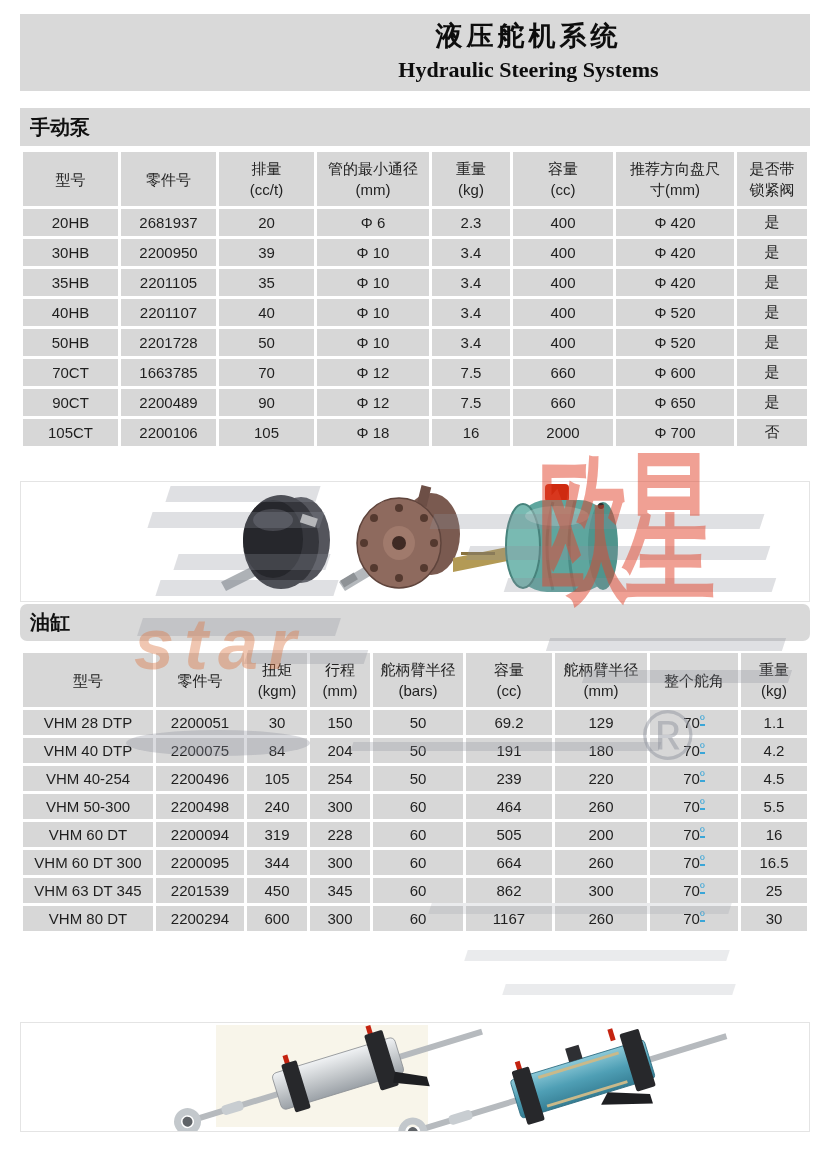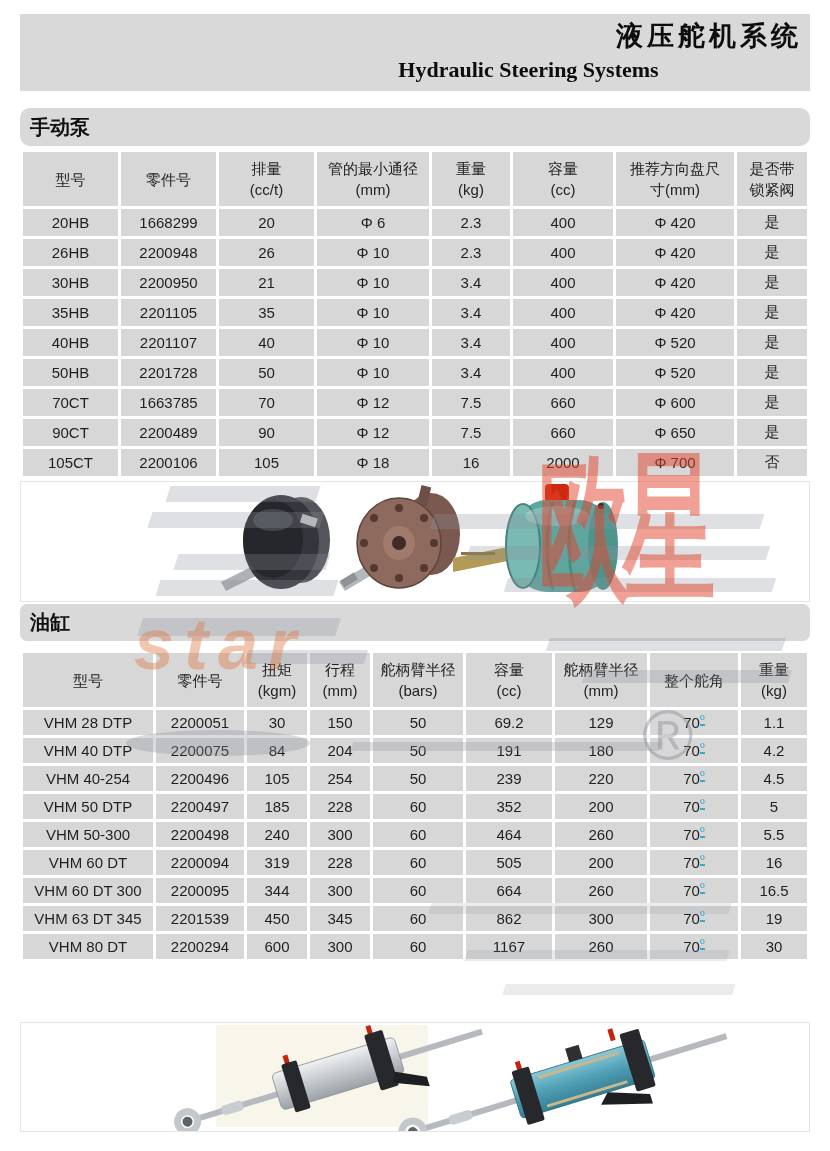--- a/index.html
+++ b/index.html
@@ -11,28 +11,28 @@
     --wm-gray:#8b909b;
   }
   html,body{margin:0;padding:0;background:#ffffff;}
   .page{position:relative;width:830px;height:1151px;background:#fff;overflow:hidden;
         font-family:"Liberation Sans", sans-serif;color:#1b1b1b;}
 
   
   .header-bar{position:absolute;left:20px;top:14px;width:790px;height:77px;background:var(--bar-gray);}
   .logo-box{position:absolute;left:12px;top:9px;width:211px;height:62px;}
   .titles{position:absolute;left:235px;right:8px;top:3px;text-align:center;}
-  .title-cn{font-size:27px;font-weight:bold;letter-spacing:4px;color:#0d0d0d;line-height:38px;text-align:right;}
+  .title-cn{font-size:27px;font-weight:bold;letter-spacing:4px;color:#0d0d0d;line-height:38px;}
   .title-en{font-size:22px;font-weight:bold;font-family:"Liberation Serif", serif;color:#0d0d0d;line-height:30px;}
 
   
   .section-bar{position:absolute;left:20px;width:790px;background:var(--bar-gray);
                display:flex;align-items:center;box-sizing:border-box;padding-left:10px;
                font-size:20px;font-weight:bold;color:#101010;}
-  #pump-bar{top:108px;height:38px;border-radius:10px;}
+  #pump-bar{top:108px;height:38px;}
   #cylinder-bar{top:604px;height:37px;border-radius:7px;}
 
   
   table.spec{position:absolute;left:20px;border-collapse:separate;border-spacing:3px;
              table-layout:fixed;width:790px;background:#fff;}
   #pump-table{top:149px;}
   #cylinder-table{top:650px;}
   table.spec th{background:var(--cell-gray);font-weight:normal;height:54px;
                 text-align:center;vertical-align:middle;font-size:15px;color:#222;padding:0 2px;}
   table.spec th .h1,table.spec th .h2{line-height:21px;}
@@ -116,42 +116,32 @@
           </th>
           <th>
             <div class="h1">是否带</div>
             <div class="h2">锁紧阀</div>
           </th>
         </tr>
       </thead>
       <tbody>
         <tr>
           <td>20HB</td>
-          <td>1668299</td>
+          <td>2681937</td>
           <td>20</td>
           <td>Φ 6</td>
           <td>2.3</td>
           <td>400</td>
           <td>Φ 420</td>
           <td>是</td>
         </tr>
         <tr>
-          <td>26HB</td>
-          <td>2200948</td>
-          <td>26</td>
-          <td>Φ 10</td>
-          <td>2.3</td>
-          <td>400</td>
-          <td>Φ 420</td>
-          <td>是</td>
-        </tr>
-        <tr>
           <td>30HB</td>
           <td>2200950</td>
-          <td>21</td>
+          <td>39</td>
           <td>Φ 10</td>
           <td>3.4</td>
           <td>400</td>
           <td>Φ 420</td>
           <td>是</td>
         </tr>
         <tr>
           <td>35HB</td>
           <td>2201105</td>
           <td>35</td>
@@ -343,31 +333,20 @@
           <td>2200496</td>
           <td>105</td>
           <td>254</td>
           <td>50</td>
           <td>239</td>
           <td>220</td>
           <td>70<span class="deg">º</span></td>
           <td>4.5</td>
         </tr>
         <tr>
-          <td>VHM 50 DTP</td>
-          <td>2200497</td>
-          <td>185</td>
-          <td>228</td>
-          <td>60</td>
-          <td>352</td>
-          <td>200</td>
-          <td>70<span class="deg">º</span></td>
-          <td>5</td>
-        </tr>
-        <tr>
           <td>VHM 50-300</td>
           <td>2200498</td>
           <td>240</td>
           <td>300</td>
           <td>60</td>
           <td>464</td>
           <td>260</td>
           <td>70<span class="deg">º</span></td>
           <td>5.5</td>
         </tr>
@@ -395,21 +374,21 @@
         </tr>
         <tr>
           <td>VHM 63 DT 345</td>
           <td>2201539</td>
           <td>450</td>
           <td>345</td>
           <td>60</td>
           <td>862</td>
           <td>300</td>
           <td>70<span class="deg">º</span></td>
-          <td>19</td>
+          <td>25</td>
         </tr>
         <tr>
           <td>VHM 80 DT</td>
           <td>2200294</td>
           <td>600</td>
           <td>300</td>
           <td>60</td>
           <td>1167</td>
           <td>260</td>
           <td>70<span class="deg">º</span></td>

